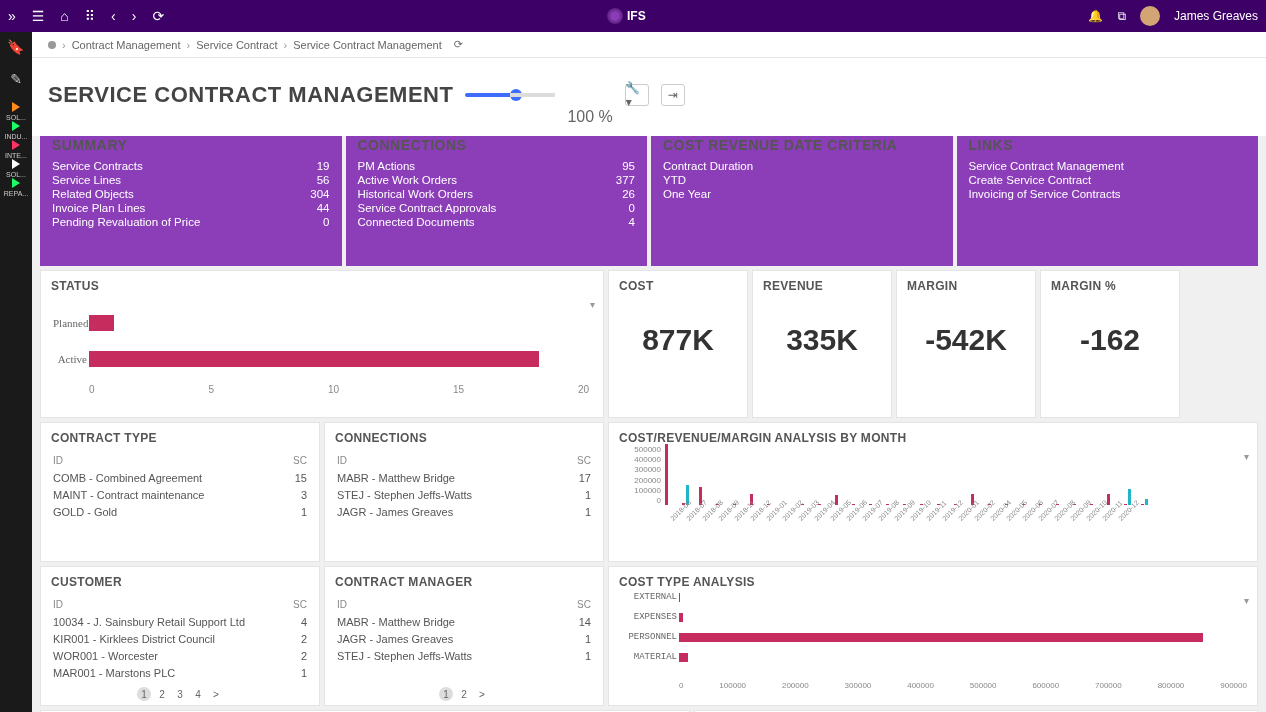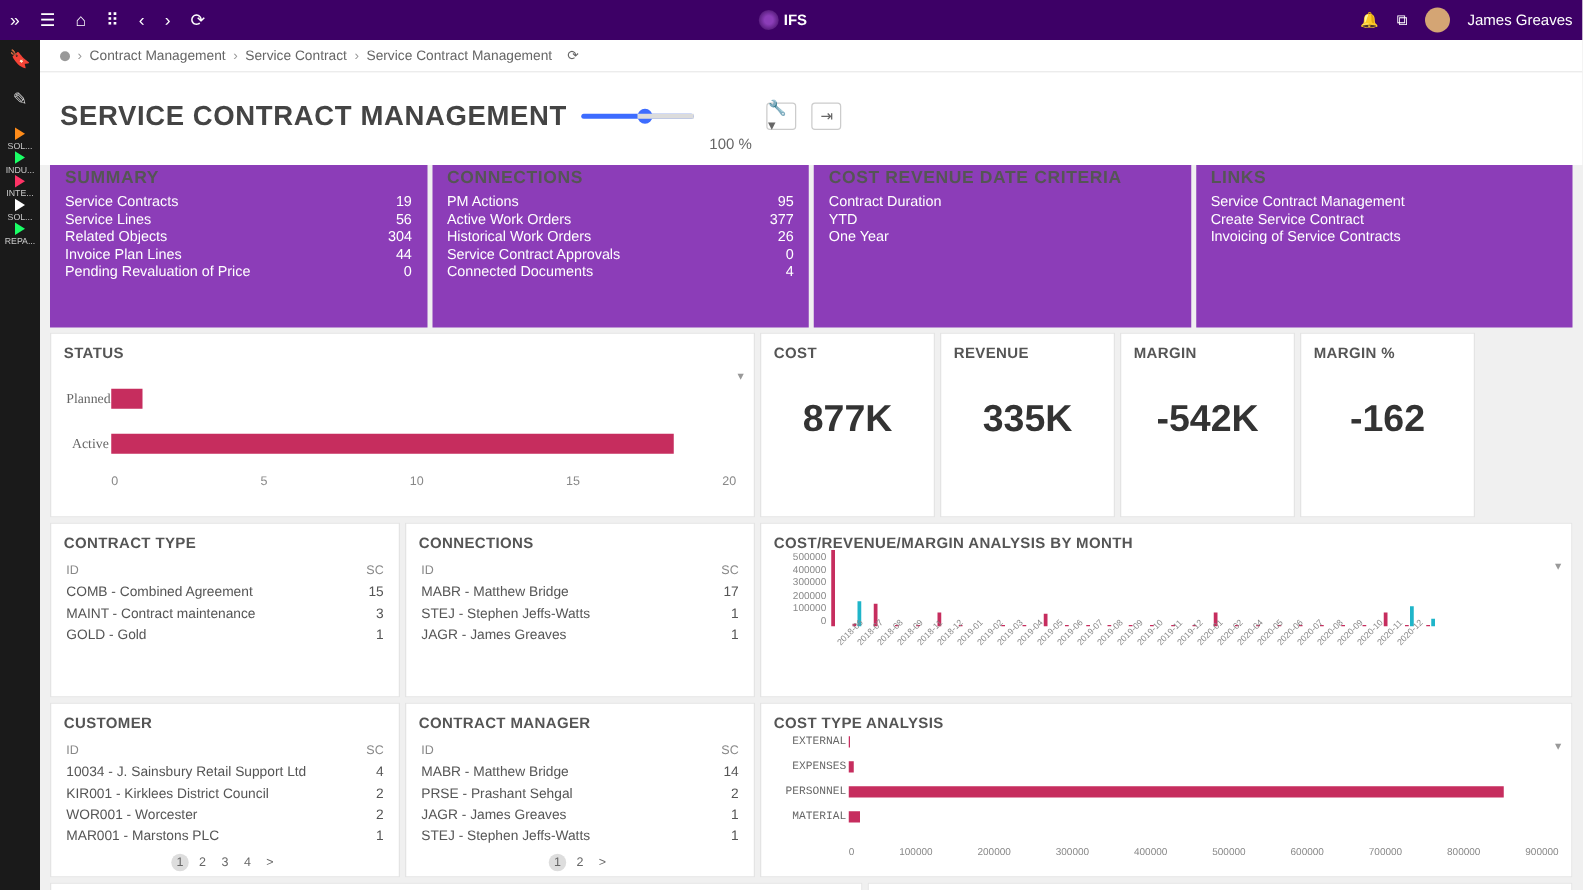--- a/index.html
+++ b/index.html
@@ -24,21 +24,21 @@
 .breadcrumb .sep { color: #999; }
 .breadcrumb .refresh { cursor: pointer; margin-left: 6px; }
 
 .titlebar { display: flex; align-items: center; padding: 6px 16px 10px; background: #fff; gap: 12px; }
 .page-title { font-size: 22px; font-weight: 600; letter-spacing: 0.5px; color: #444; }
 .filters { font-size: 10px; color: #888; flex: 1; }
 .slider-wrap { display: flex; align-items: center; gap: 8px; }
 .slider { width: 90px; height: 4px; background: #3d6cff; position: relative; border-radius: 2px; }
 .slider::after { content:''; position:absolute; right:0; width:45px; height:4px; background:#dcdcdc; }
 .slider-thumb { position:absolute; left:45px; top:-4px; width:12px; height:12px; border-radius:50%; background:#3d6cff; }
-.pct { font-size: 12px; color: #666; margin-top: 44px; }
+.pct { font-size: 16px; color: #666; margin-top: 44px; }
 .title-ico { width: 24px; height: 22px; border: 1px solid #ccc; border-radius: 3px; display:flex; align-items:center; justify-content:center; cursor:pointer; font-size:12px; color:#666;}
 
 .content { padding: 0 8px 8px; }
 .row { display: flex; gap: 4px; margin-bottom: 4px; }
 .card { background: #fff; border: 1px solid #e4e4e4; padding: 8px 10px; }
 .purple-card { background: #8c3db8; color: #fff; flex: 1; min-height: 130px; padding: 1px 12px; }
 .purple-card .card-title { font-size: 14px; font-weight: 700; letter-spacing: 0.5px; margin-bottom: 6px; }
 .purple-card .kv-row { display: flex; justify-content: space-between; font-size: 11.5px; padding: 1px 0; }
 
 
@@ -543,24 +543,20 @@
                 <th>ID</th>
                 <th>SC</th>
               </tr>
             </thead>
             <tbody id="cm-rows">
               <tr>
                 <td>MABR - Matthew Bridge</td>
                 <td>14</td>
               </tr>
               <tr>
-                <td>PRSE - Prashant Sehgal</td>
-                <td>2</td>
-              </tr>
-              <tr>
                 <td>JAGR - James Greaves</td>
                 <td>1</td>
               </tr>
               <tr>
                 <td>STEJ - Stephen Jeffs-Watts</td>
                 <td>1</td>
               </tr>
             </tbody>
           </table>
         <div class="pager" id="cm-pager">

